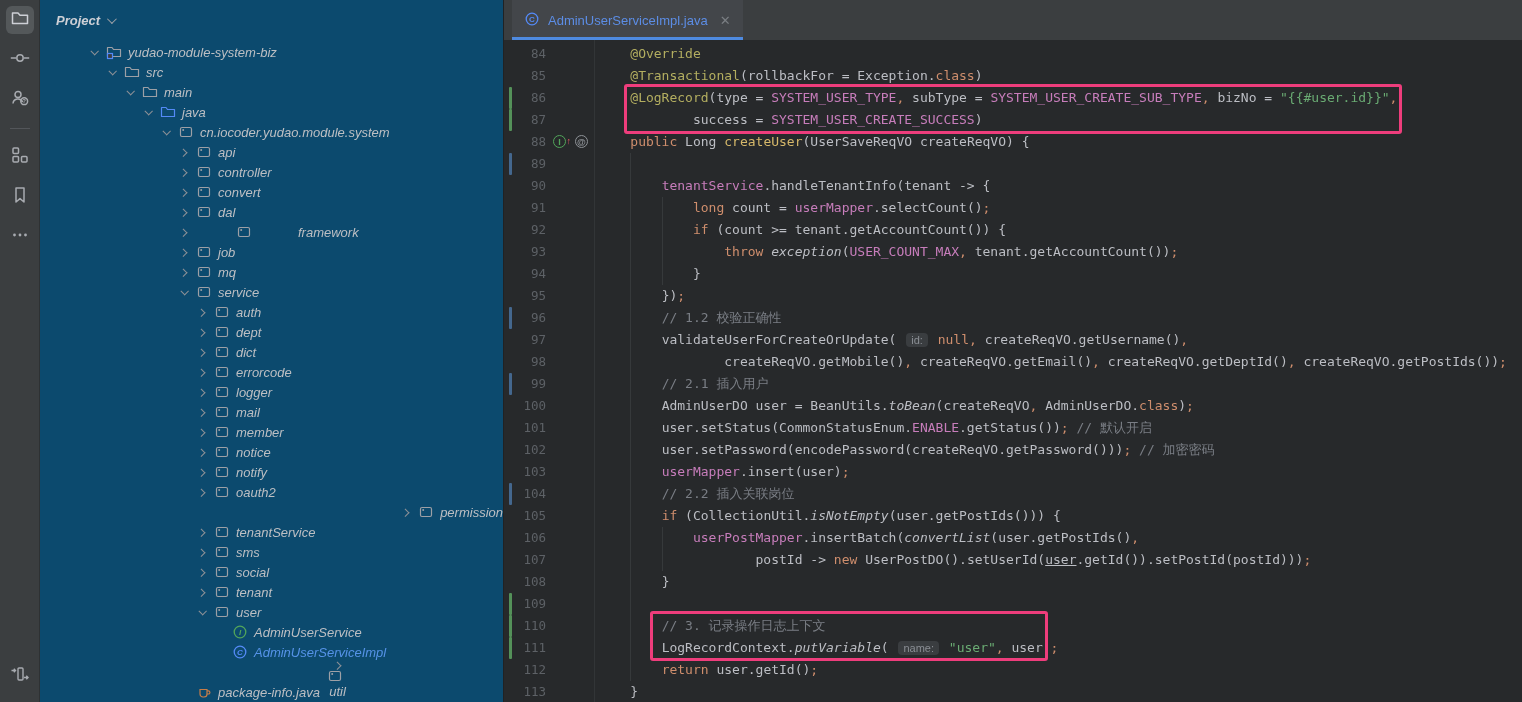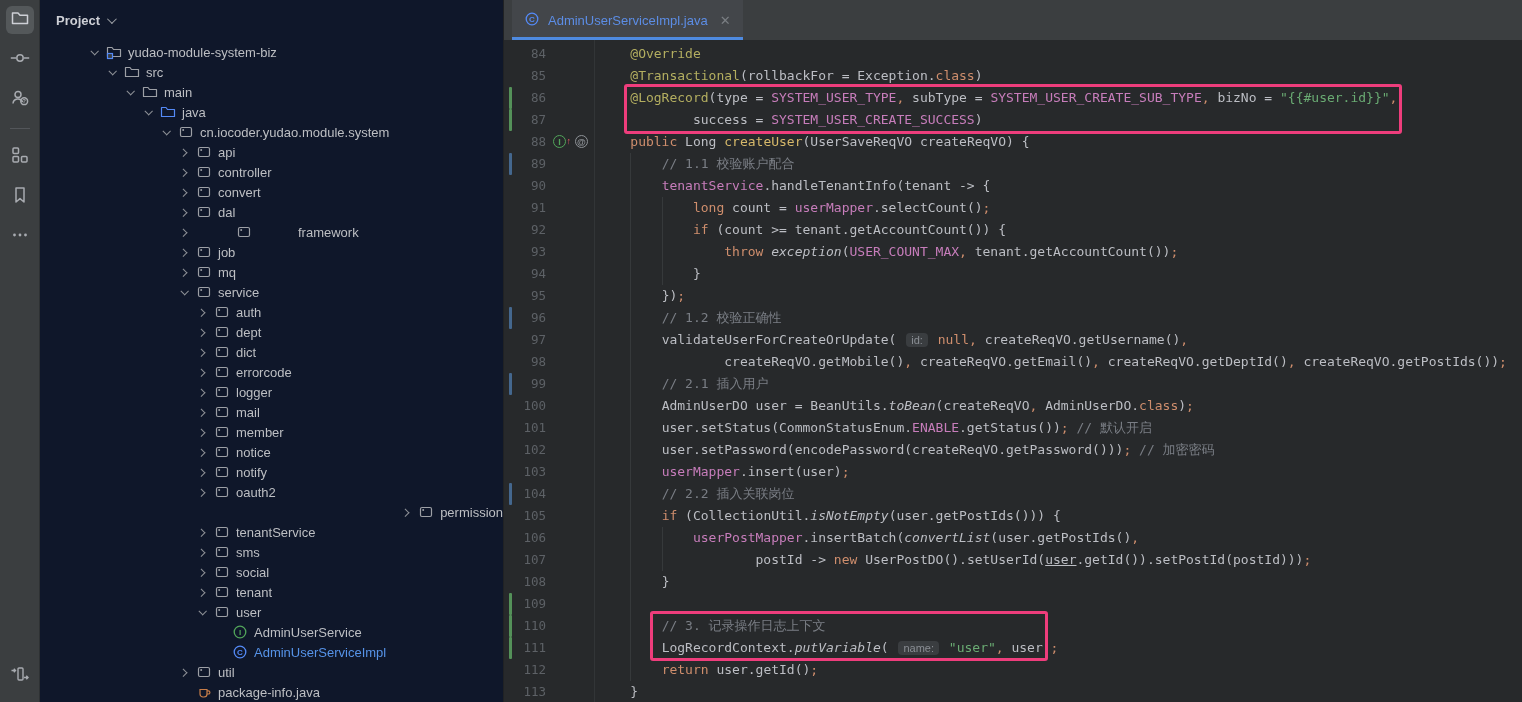--- a/index.html
+++ b/index.html
@@ -10,22 +10,22 @@
   
   .stripe { width:40px; background:#3B3E40; border-right:1px solid #2E3133;
             display:flex; flex-direction:column; align-items:center; padding-top:6px; }
   .sb-btn { width:28px; height:28px; border-radius:6px; display:flex;
             align-items:center; justify-content:center; margin-bottom:12px; cursor:pointer; }
   .sb-btn.active { background:#54585A; }
   .sb-divider { width:20px; height:1px; background:#53565A; margin:2px 0 14px 0; }
   .sb-spacer { flex:1; }
 
   
-  .panel { width:464px; background:#0f172a; border-right:1px solid #202224;
-           display:flex; flex-direction:column; }
+  .panel { width:464px; background:#0c4a6e; border-right:1px solid #202224;
+           display:flex; flex-direction:column;font-style:italic; }
   .panel-header { height:40px; flex:none; display:flex; align-items:center;
                   padding-left:16px; gap:7px; }
   .panel-title { color:#CED0D6; font-weight:bold; font-size:13px; }
   .hdr-chev { width:7px; height:7px; border-right:1.6px solid #9DA0A6;
               border-bottom:1.6px solid #9DA0A6; transform:rotate(45deg) translateY(-2px); }
   .tree { flex:1; overflow:hidden; padding-top:2px; font-size:13px; color:#BDBFC3; }
   .tree-row { height:20px; display:flex; align-items:center; cursor:pointer; white-space:nowrap; }
   .chev-slot { width:23px; flex:none; display:flex; align-items:center; justify-content:center; }
   .chev { width:6px; height:6px; border-right:1.4px solid #8D9096; border-bottom:1.4px solid #8D9096; }
   .chev.open   { transform:rotate(45deg) translateY(-1px); }
@@ -514,21 +514,21 @@
         <div class="tree-row" style="padding-left: 168px;">
           <span class="chev-slot"></span>
           <span class="t-icon">
             <svg width="16" height="16" viewBox="0 0 16 16">
               <circle cx="8" cy="8" r="5.8" fill="none" stroke="#548AF7" stroke-width="1.3"></circle>
               <text x="8" y="11" text-anchor="middle" font-size="8" font-weight="bold" fill="#548AF7" font-family="Liberation Sans,sans-serif">C</text>
             </svg>
           </span>
           <span class="t-label sel">AdminUserServiceImpl</span>
         </div>
-        <div class="tree-row" style="padding-left: 132px;">
+        <div class="tree-row" style="padding-left: 132px; flex-direction: column;">
           <span class="chev-slot">
             <span class="chev closed"></span>
           </span>
           <span class="t-icon">
             <svg width="16" height="16" viewBox="0 0 16 16">
               <rect x="2.5" y="3.5" width="11" height="9" rx="1.5" fill="none" stroke="#9DA0A6" stroke-width="1.2"></rect>
               <circle cx="5.2" cy="6" r="1" fill="#9DA0A6"></circle>
             </svg>
           </span>
           <span class="t-label">util</span>
@@ -583,21 +583,20 @@
         <div class="code-line" style="top: 91px;">
           <span class="num">88</span>
           <span class="gic">
             <span class="gi-circ gi-impl">I</span>
             <span class="gi-circ gi-at">@</span>
           </span>
           <span class="src">    <span class="tk-kw">public </span><span class="tk-def">Long </span><span class="tk-mdecl">createUser</span><span class="tk-def">(UserSaveReqVO createReqVO) {</span></span>
         </div>
         <div class="code-line bar-blue" style="top: 113px;">
           <span class="num">89</span>
-          <span class="src">        <span class="tk-cmt">// 1.1 校验账户配合</span></span>
         </div>
         <div class="code-line" style="top: 135px;">
           <span class="num">90</span>
           <span class="src">        <span class="tk-field">tenantService</span><span class="tk-def">.handleTenantInfo(tenant -&gt; {</span></span>
         </div>
         <div class="code-line" style="top: 157px;">
           <span class="num">91</span>
           <span class="src">            <span class="tk-kw">long </span><span class="tk-def">count = </span><span class="tk-field">userMapper</span><span class="tk-def">.selectCount()</span><span class="tk-kw">;</span></span>
         </div>
         <div class="code-line" style="top: 179px;">

